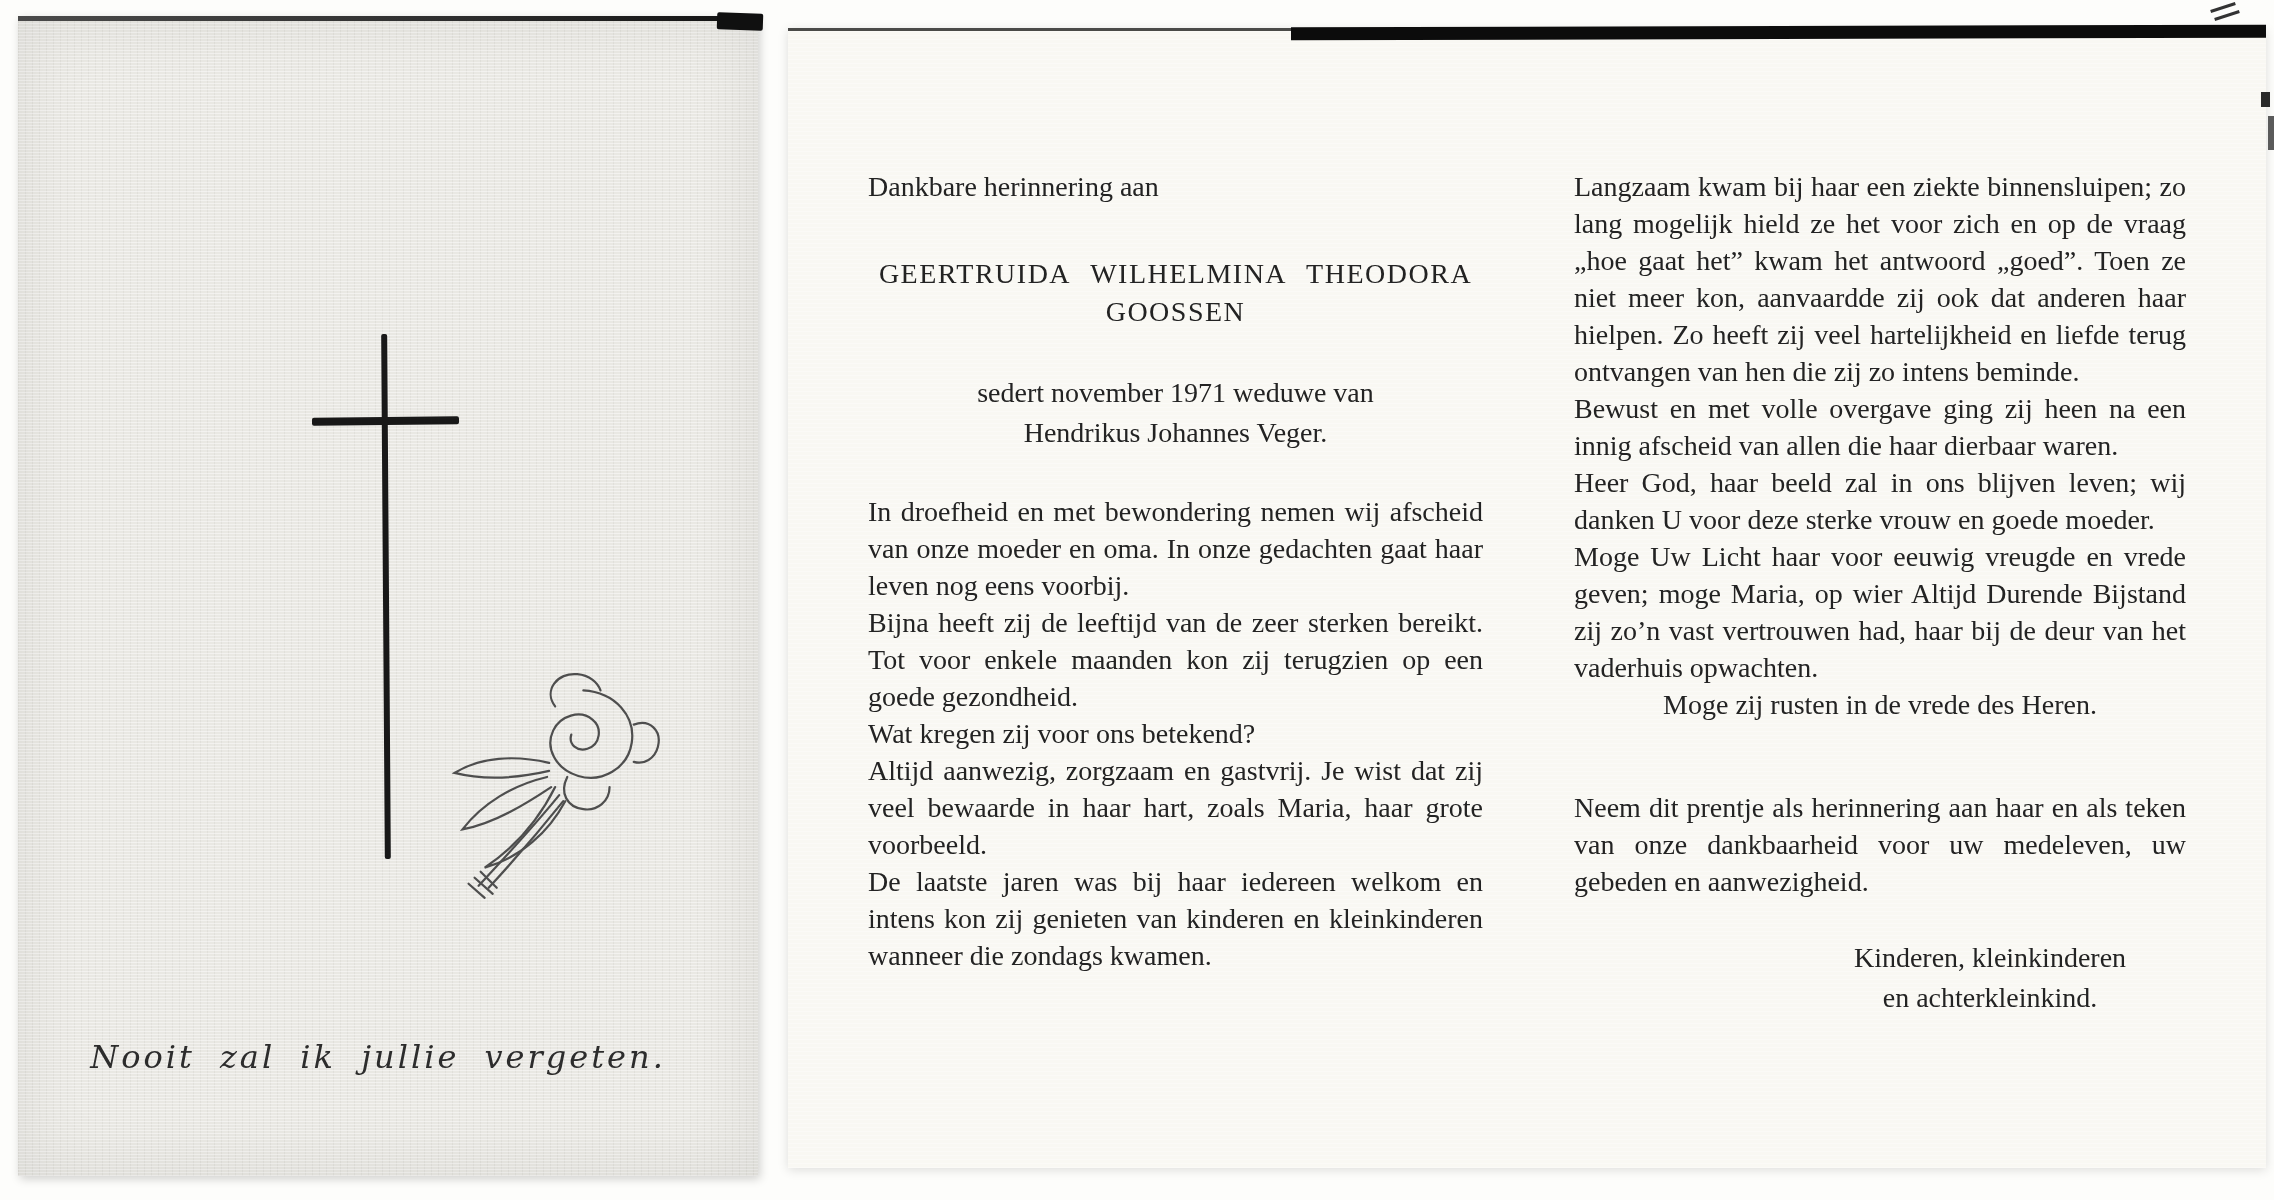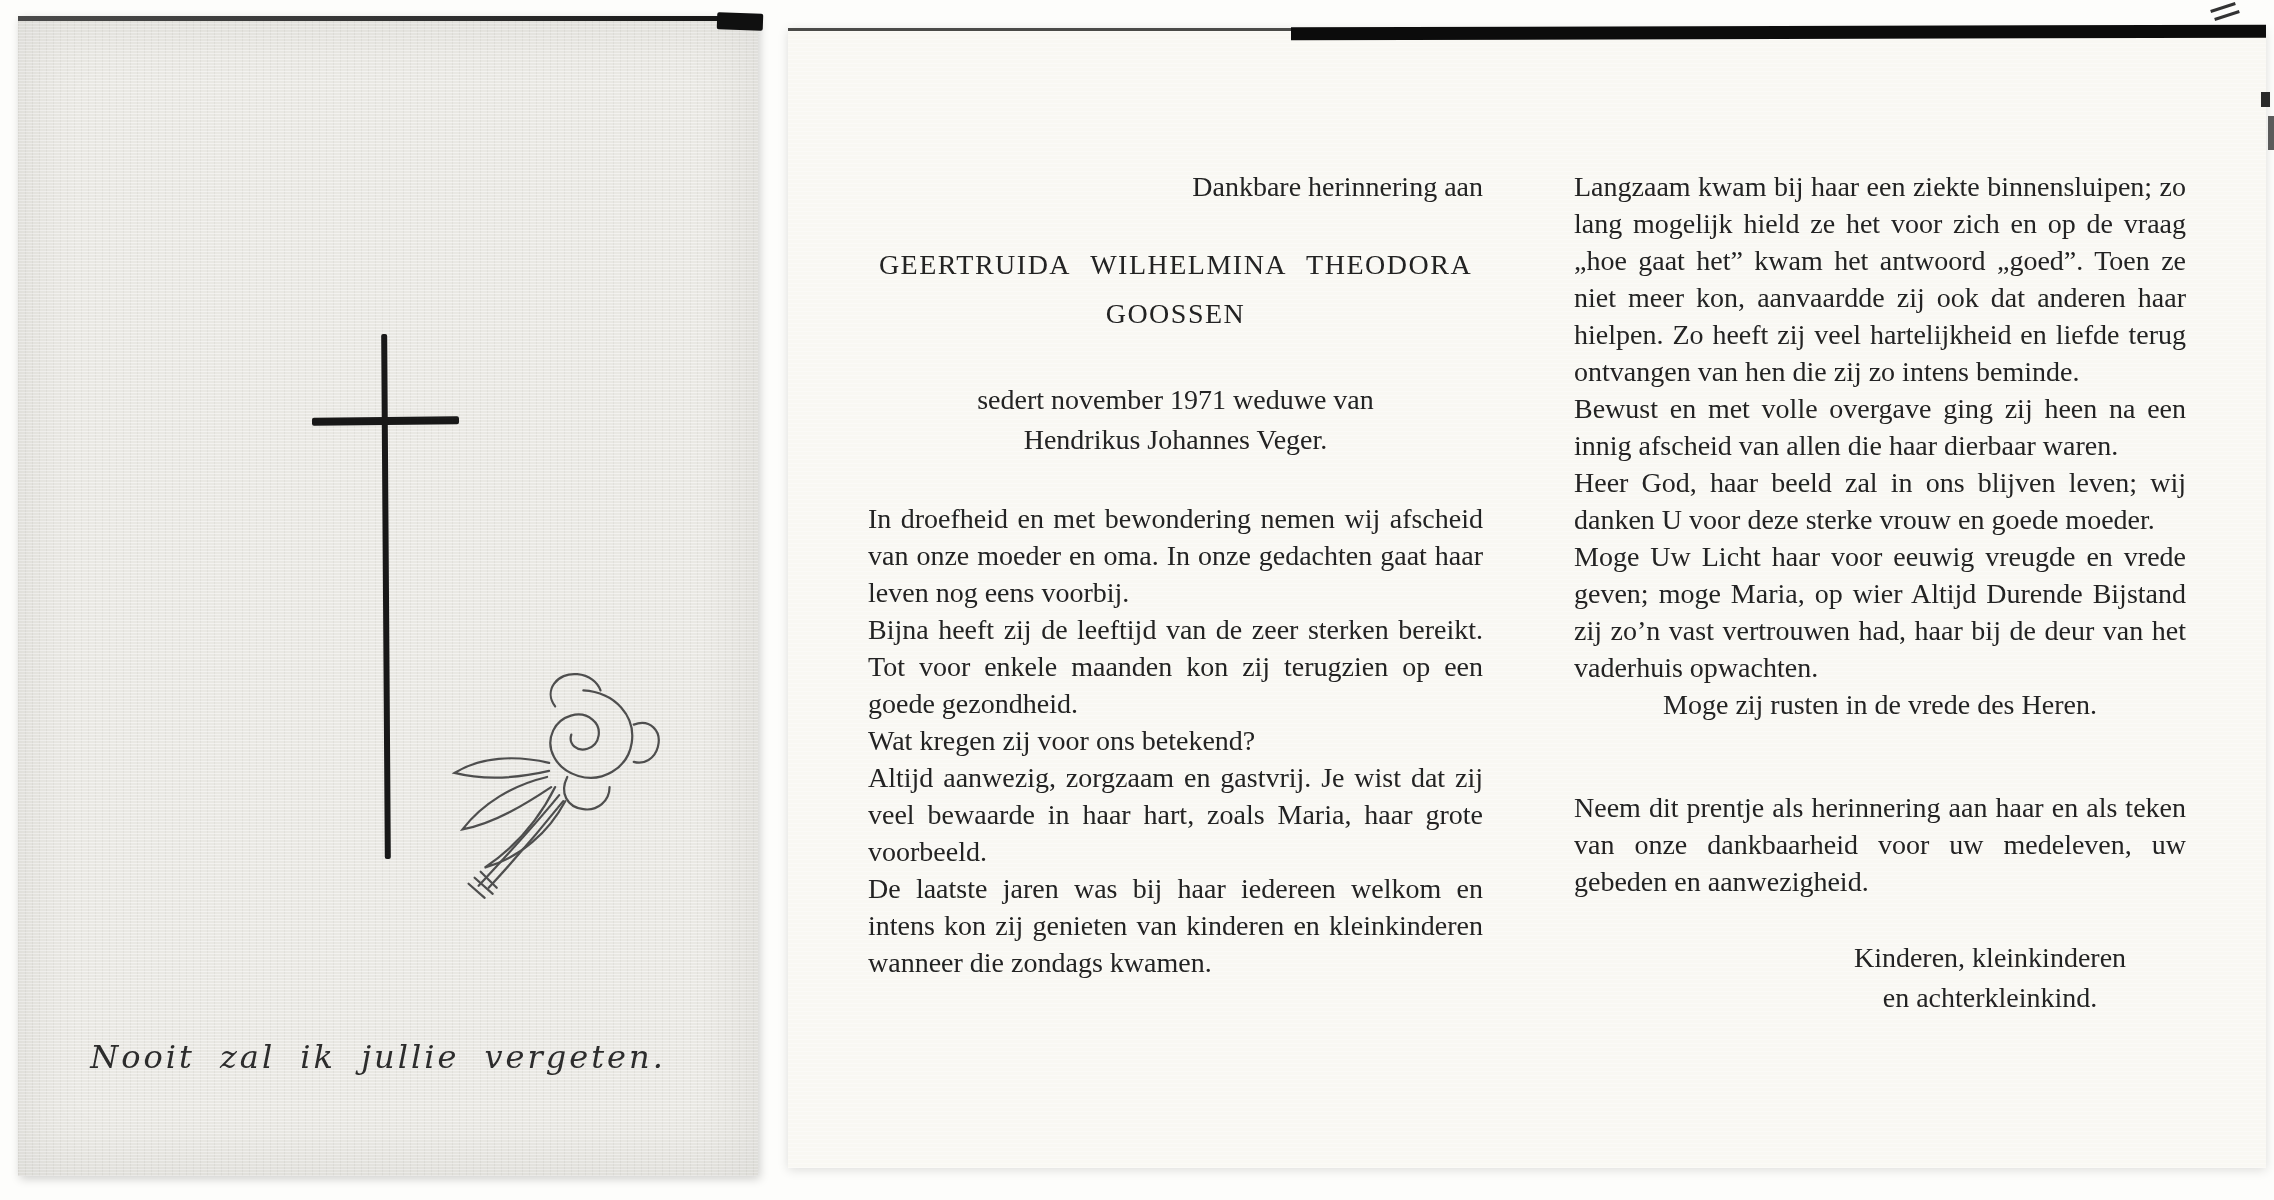--- a/index.html
+++ b/index.html
@@ -106,28 +106,28 @@
     top: 140px;
     width: 615px;
     font-size: 28px;
     line-height: 37px;
     text-align: justify;
   }
   .col-1 { left: 80px; }
   .col-2 { left: 786px; width: 612px; }
 
   .dedication {
-    text-align: right;
-    margin-bottom: 35px;
+    text-align: left;
+    margin-bottom: 50px;
   }
   .deceased-name {
     text-align: center;
     letter-spacing: 1.5px;
     word-spacing: 0.45em;
-    line-height: 49px;
+    line-height: 38px;
     margin-bottom: 42px;
   }
   .widow-block {
     text-align: center;
     line-height: 40px;
     margin-bottom: 40px;
   }
   .text-col p { margin: 0; }
 
   .rest-line {

